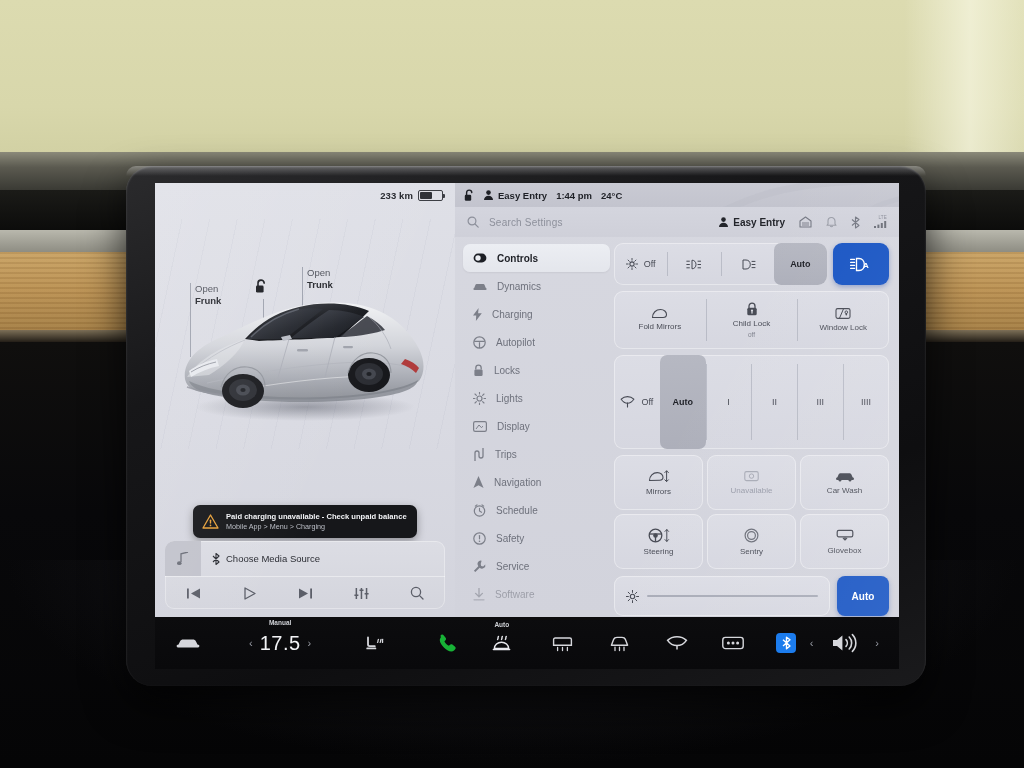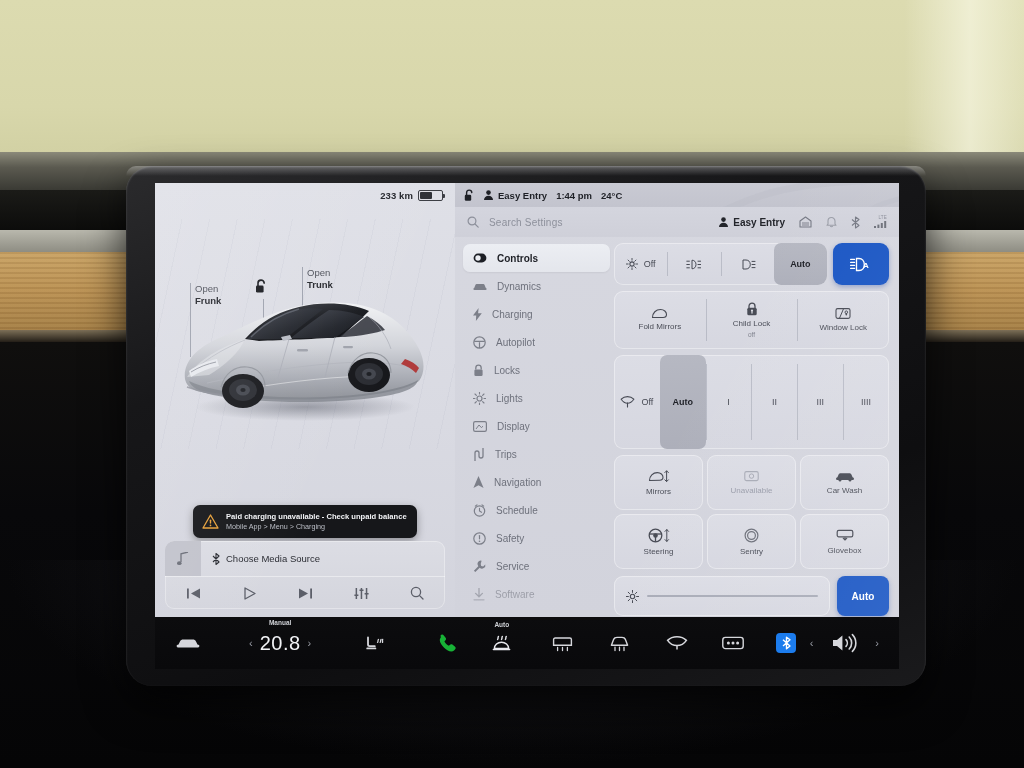--- a/index.html
+++ b/index.html
@@ -720,21 +720,21 @@
   <span class="cl-ico" style="margin-right:48px">
     <svg width="26" height="13" viewBox="0 0 26 13">
       <path d="M3 8.6 5 4.4C5.6 3 6.8 2.4 8.4 2.4h9.2c1.6 0 2.8.6 3.4 2l2 4.2z" fill="#e8e9ee"></path>
       <rect x="1.6" y="7.8" width="22.8" height="2.6" rx="1.3" fill="#e8e9ee"></rect>
     </svg>
   </span>
 
   <div class="cl-temp" style="margin-right:54px">
     <span class="caption">Manual</span>
     <span class="chev">‹</span>
-    <span class="val">20.8</span>
+    <span class="val">17.5</span>
     <span class="chev">›</span>
   </div>
 
   <span class="cl-ico" style="margin-right:52px">
     <svg width="19" height="17" viewBox="0 0 19 17">
       <path d="M3 2.4v7.2c0 .9.7 1.6 1.6 1.6h5.2" fill="none" stroke="#e8e9ee" stroke-width="1.8" stroke-linecap="round"></path>
       <path d="M2.2 13.4h8.2" stroke="#e8e9ee" stroke-width="1.8" stroke-linecap="round"></path>
       <g stroke="#e8e9ee" stroke-width="1.3" stroke-linecap="round">
         <path d="M13 7.4c1-1 0-2 1-3M15.6 7.4c1-1 0-2 1-3M18 7.4c.4-1-.4-2 .2-3" transform="translate(-.5,0)"></path>
       </g>

